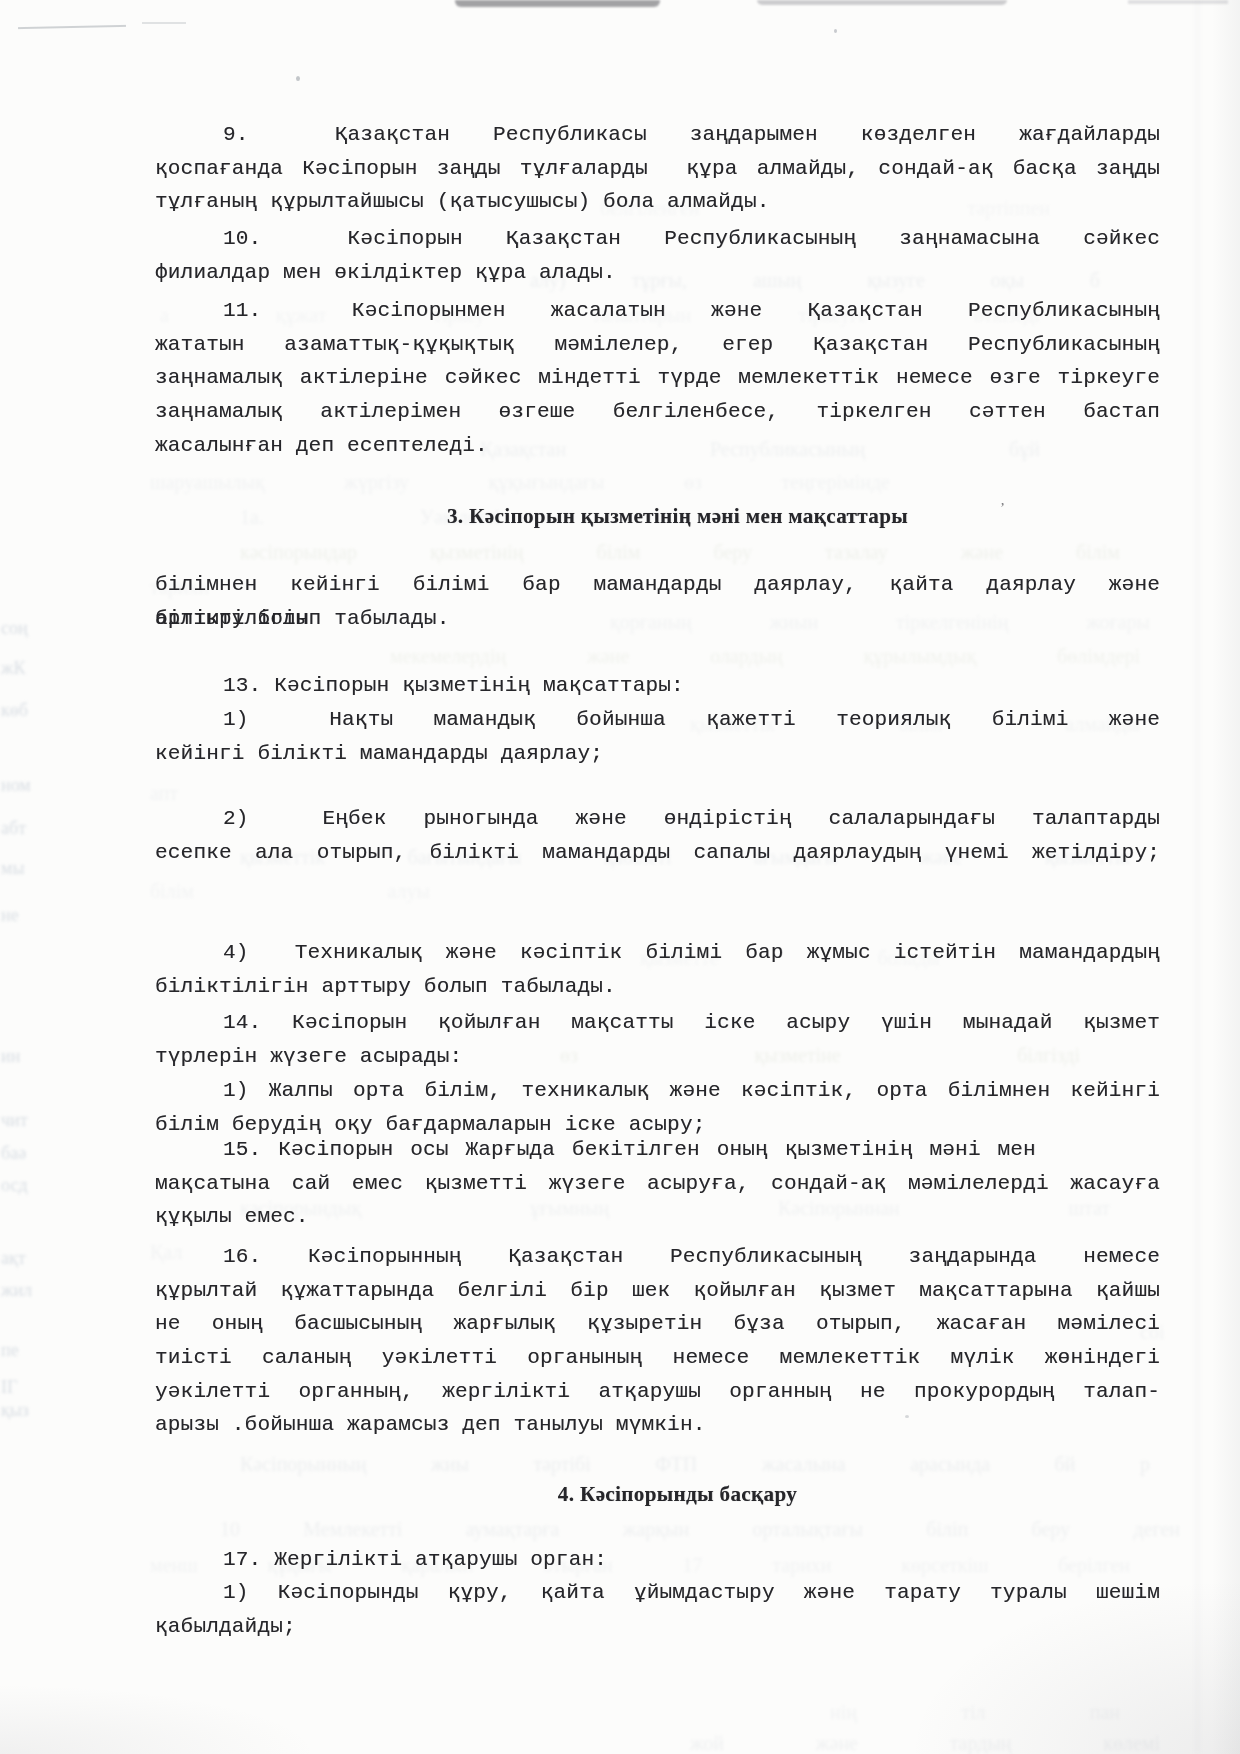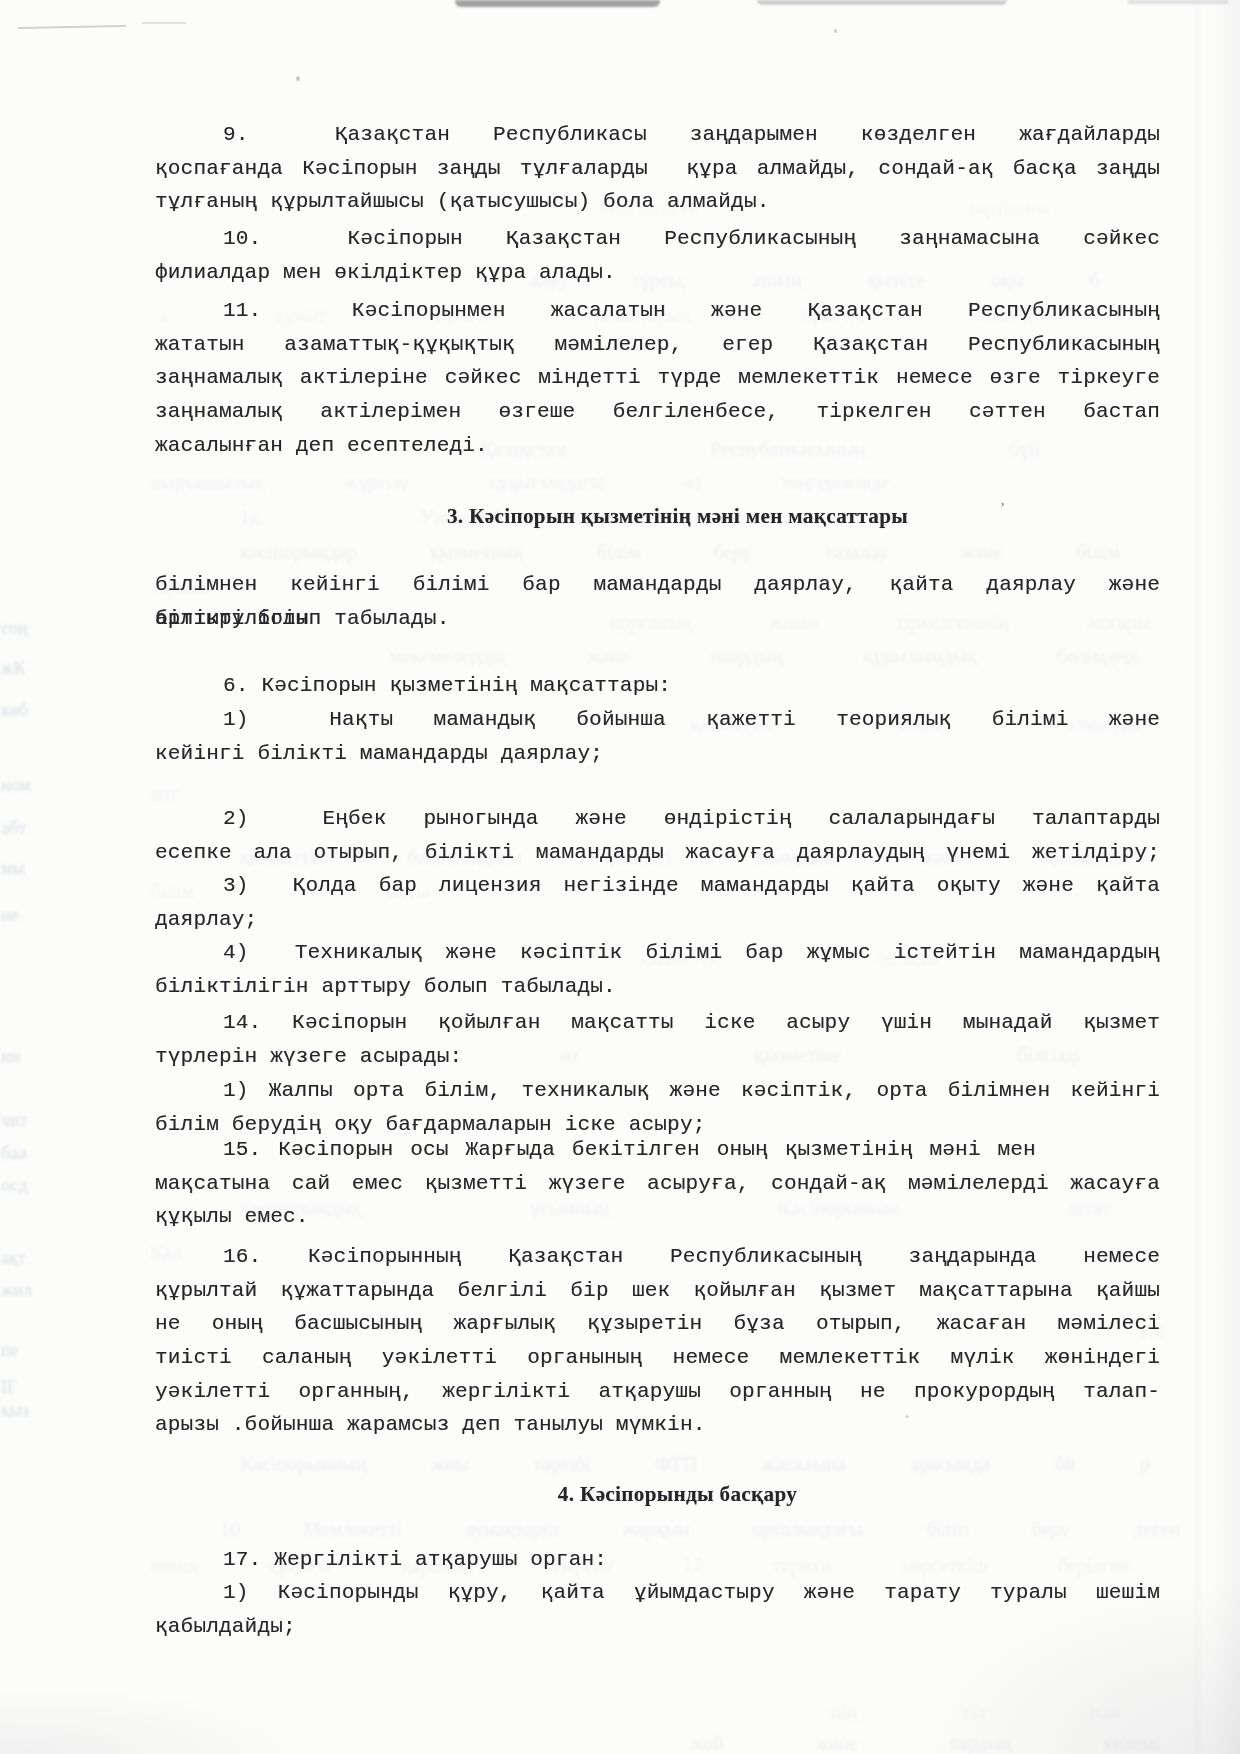--- a/index.html
+++ b/index.html
@@ -129,33 +129,29 @@
         <div class="line j">заңнамалық актілеріне сәйкес міндетті түрде мемлекеттік немесе өзге тіркеуге</div>
         <div class="line j">заңнамалық актілерімен өзгеше белгіленбесе, тіркелген сәттен бастап</div>
         <div class="line">жасалынған деп есептеледі.</div>
       </div>
       <div class="heading" style="top: 499px;">3. Кәсіпорын қызметінің мәні мен мақсаттары</div>
       <div class="block" style="top: 568px;">
         <div class="line j">білімнен кейінгі білімі бар мамандарды даярлау, қайта даярлау және біліктілігін</div>
         <div class="line">арттыру болып табылады.</div>
       </div>
       <div class="block" style="top: 669px;">
-        <div class="line i">6. Кәсіпорын қызметінің мақсаттары:</div>
+        <div class="line i">13. Кәсіпорын қызметінің мақсаттары:</div>
       </div>
       <div class="block" style="top: 703px;">
         <div class="line j i">1) &nbsp;Нақты мамандық бойынша қажетті теориялық білімі және</div>
         <div class="line">кейінгі білікті мамандарды даярлау;</div>
       </div>
       <div class="block" style="top: 802px;">
         <div class="line j i">2) &nbsp;Еңбек рыногында және өндірістің салаларындағы талаптарды</div>
-        <div class="line j">есепке ала отырып, білікті мамандарды жасауға даярлаудың үнемі жетілдіру;</div>
-      </div>
-      <div class="block" style="top: 869px;">
-        <div class="line j i">3) &nbsp;Қолда бар лицензия негізінде мамандарды қайта оқыту және қайта</div>
-        <div class="line">даярлау;</div>
+        <div class="line j">есепке ала отырып, білікті мамандарды сапалы даярлаудың үнемі жетілдіру;</div>
       </div>
       <div class="block" style="top: 936px;">
         <div class="line j i">4) &nbsp;Техникалық және кәсіптік білімі бар жұмыс істейтін мамандардың</div>
         <div class="line">біліктілігін арттыру болып табылады.</div>
       </div>
       <div class="block" style="top: 1006px;">
         <div class="line j i">14. Кәсіпорын қойылған мақсатты іске асыру үшін мынадай қызмет</div>
         <div class="line">түрлерін жүзеге асырады:</div>
       </div>
       <div class="block" style="top: 1074px;">

